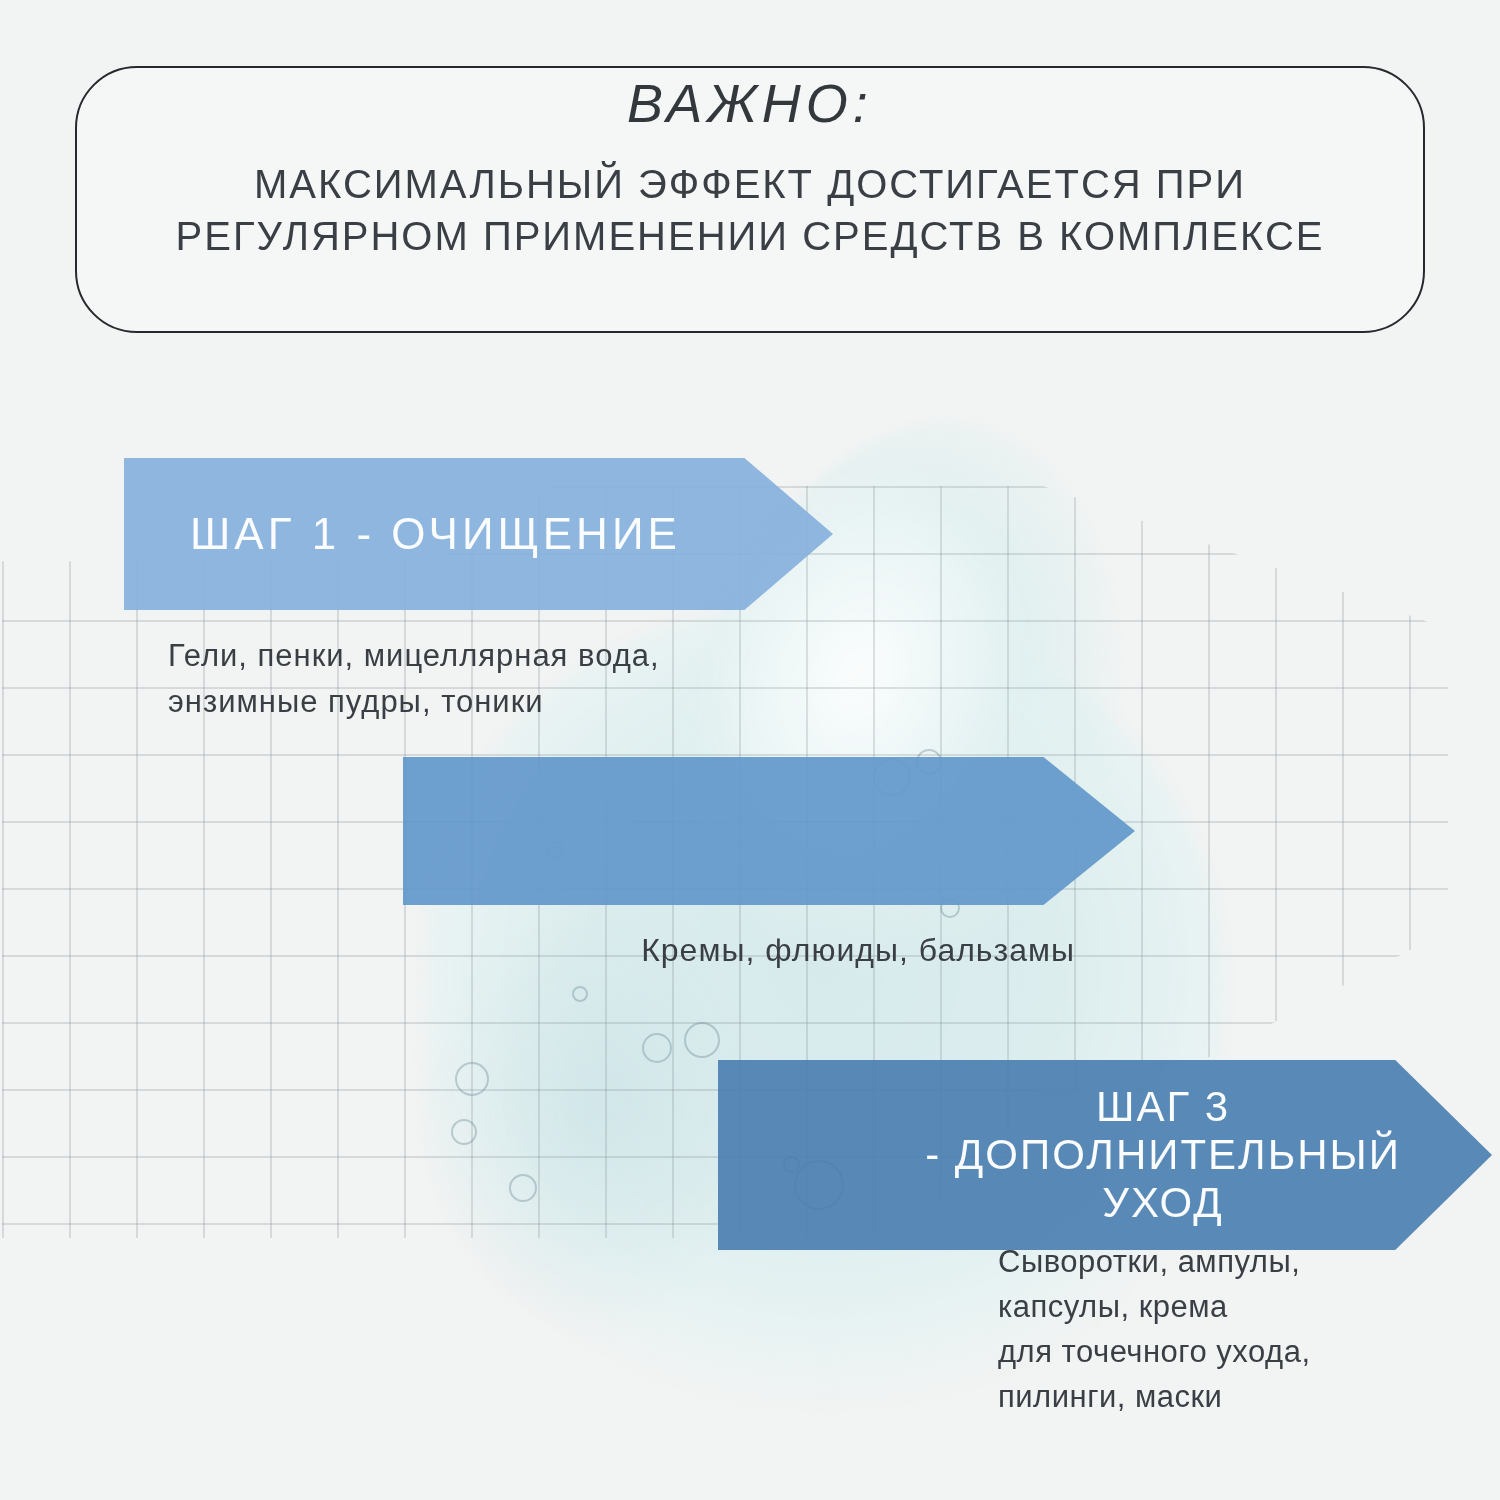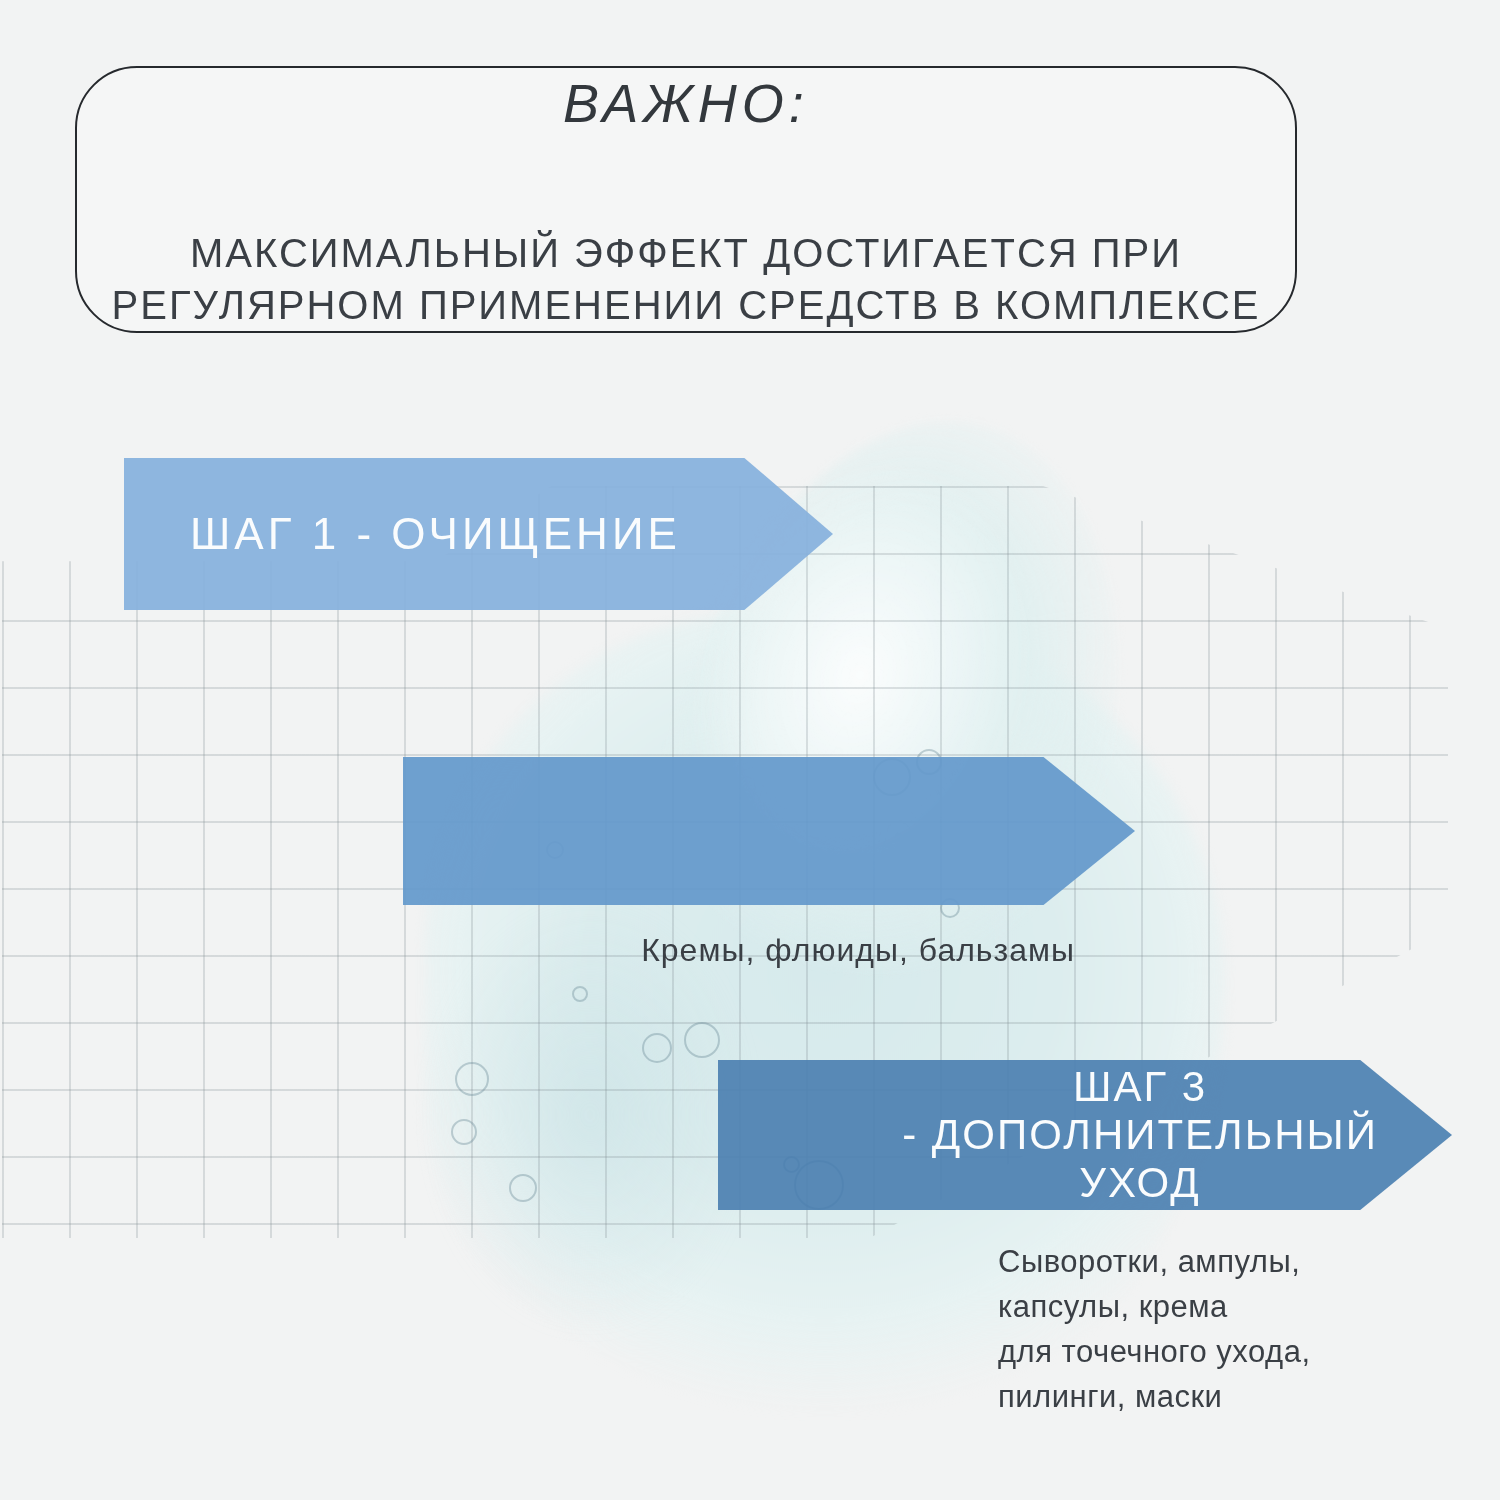--- a/index.html
+++ b/index.html
@@ -4,24 +4,24 @@
 <style>
   html,body{margin:0;padding:0;background:#e9eaea;}
   .canvas{
     position:relative;width:1500px;height:1500px;overflow:hidden;
     background:#f2f3f3;
     font-family:"Liberation Sans",sans-serif;
   }
 
   
   .important-box{
-    position:absolute;left:75px;top:66px;width:1222px;height:267px;
+    position:absolute;left:75px;top:66px;width:1350px;height:267px;
     box-sizing:border-box;border:2px solid #26292d;border-radius:62px;
     background:#f5f6f6;
-    display:flex;flex-direction:column;align-items:center;justify-content:space-between;
+    display:flex;flex-direction:column;align-items:center;justify-content:flex-start;
     gap:24px;padding-top:4px;
   }
   .box-title{
     font-style:italic;font-weight:500;font-size:54px;letter-spacing:5px;color:#33383d;
   }
   .box-subtitle{
     font-size:40px;letter-spacing:2px;color:#3a3f45;text-align:center;
     line-height:1.3;white-space:pre-line;
   }
 
@@ -86,21 +86,21 @@
   #banner1{left:89px;top:458px;width:709px;height:152px;}
   #banner1 .label{
     left:66px;top:50%;transform:translateY(-50%);
     font-size:44px;letter-spacing:4px;
   }
   #banner2{left:368px;top:757px;width:732px;height:148px;}
   #banner2 .label{
     left:62%;top:50%;transform:translate(-50%,-50%);
     text-align:center;font-size:42px;letter-spacing:2px;line-height:1.22;width:700px;
   }
-  #banner3{left:683px;top:1060px;width:734px;height:150px;}
+  #banner3{left:683px;top:1060px;width:734px;height:190px;padding-left:40px;}
   #banner3 .label{
     left:57.5%;top:50%;transform:translate(-50%,-50%);
     text-align:center;font-size:42px;letter-spacing:2px;line-height:1.14;width:700px;
   }
 
   
   .desc{position:absolute;color:#3a3f45;white-space:pre-line;}
   #desc1{left:168px;top:633px;font-size:31px;line-height:1.48;letter-spacing:1px;}
   #desc2{left:575px;top:932px;width:500px;text-align:right;font-size:32px;letter-spacing:1px;}
   #desc3{left:998px;top:1240px;font-size:31px;line-height:1.45;letter-spacing:0.5px;}
@@ -133,20 +133,22 @@
   <div class="important-box">
     <div class="box-title">ВАЖНО:</div>
     <div class="box-subtitle">МАКСИМАЛЬНЫЙ ЭФФЕКТ ДОСТИГАЕТСЯ ПРИ
 РЕГУЛЯРНОМ ПРИМЕНЕНИИ СРЕДСТВ В КОМПЛЕКСЕ</div>
   </div>
 
   <div class="banner" id="banner1">
     <div class="shape" style="background: rgb(134, 176, 221);"></div>
     <div class="label">ШАГ 1 - ОЧИЩЕНИЕ</div>
   </div>
+  <div class="desc" id="desc1">Гели, пенки, мицеллярная вода,
+энзимные пудры, тоники</div>
 
   <div class="banner" id="banner2">
     <div class="shape" style="background: rgb(100, 153, 203);"></div>
   </div>
   <div class="desc" id="desc2">Кремы, флюиды, бальзамы</div>
 
   <div class="banner" id="banner3">
     <div class="shape" style="background: rgb(77, 129, 178);"></div>
     <div class="label">ШАГ 3
 - ДОПОЛНИТЕЛЬНЫЙ

